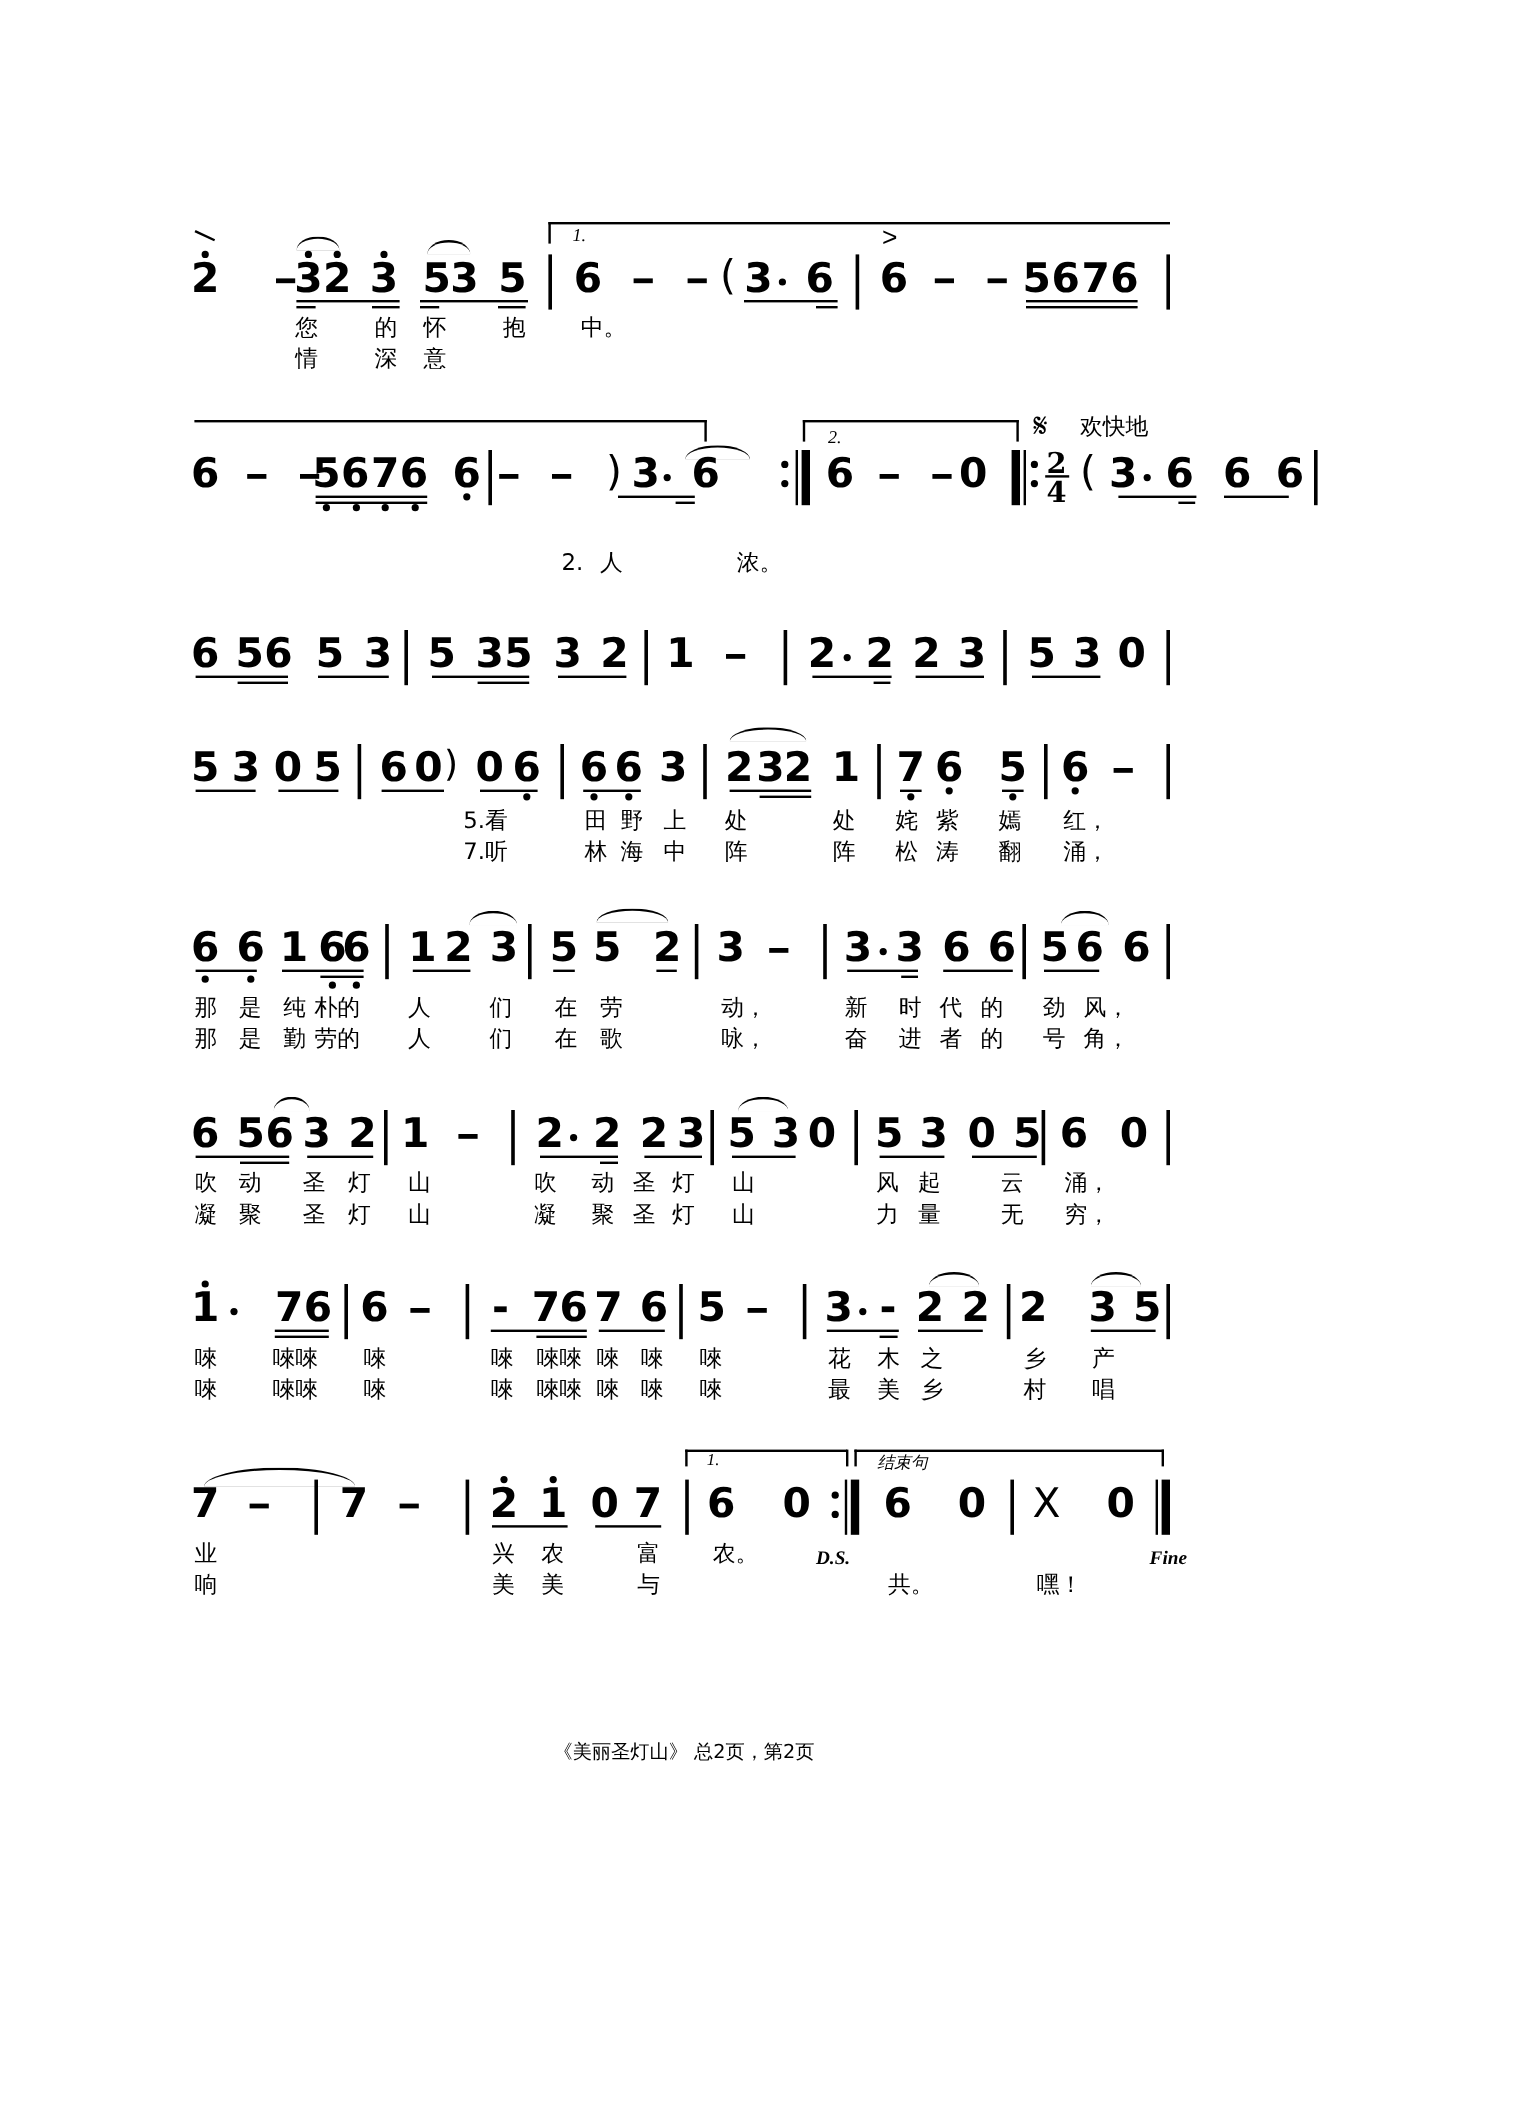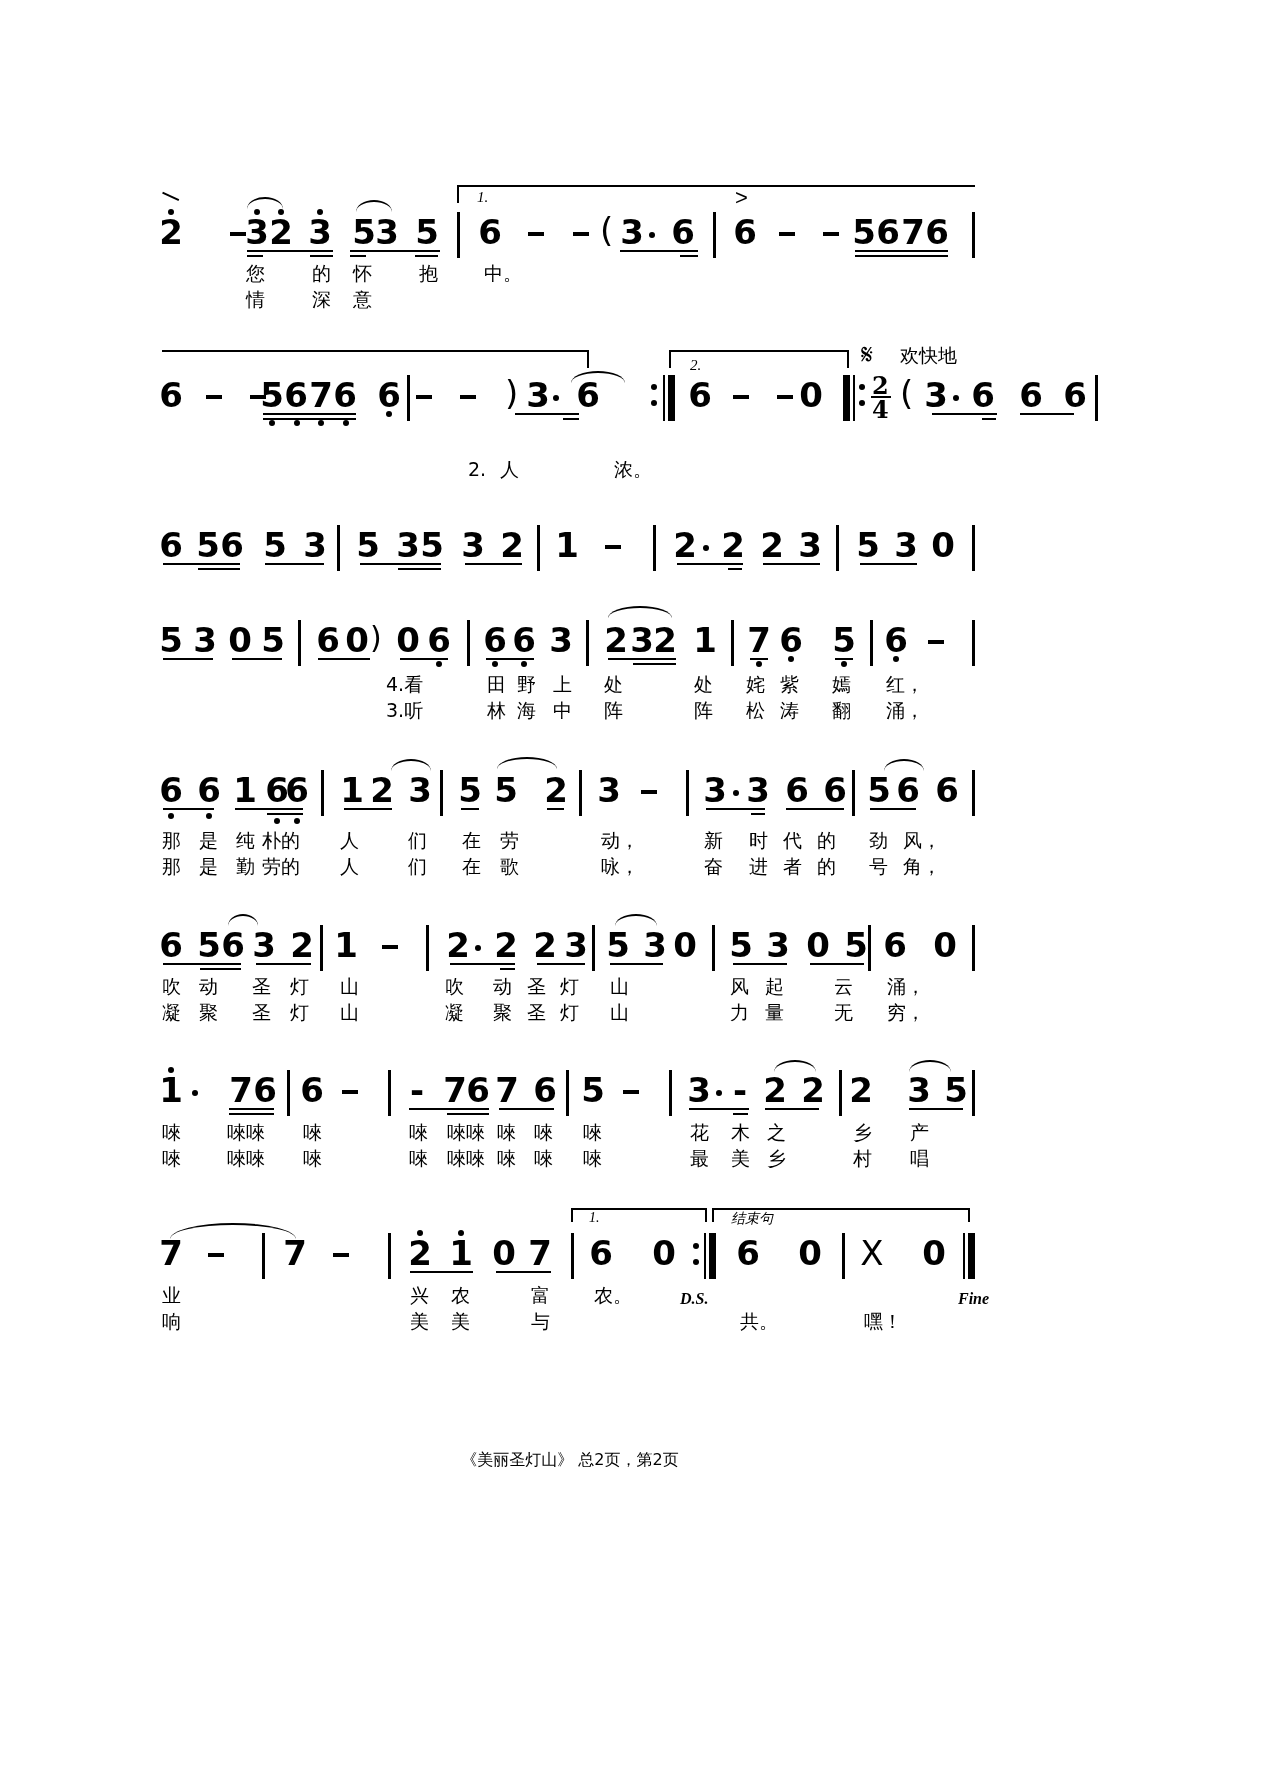--- a/index.html
+++ b/index.html
@@ -251,32 +251,32 @@
     <span class="note" style="left:829px;top:620px;">5</span>
     <div class="uline" style="left:835px;top:658px;width:18px;"></div>
     <div class="dot" style="left:841px;top:661px;"></div>
     <div class="bar" style="left:870px;top:620px;"></div>
 
     <span class="note" style="left:881px;top:620px;">6</span>
     <div class="dot" style="left:893px;top:656px;"></div>
     <div class="dash" style="left:928px;top:640px;"></div>
     <div class="bar" style="left:972px;top:620px;"></div>
 
-    <span class="lyr" style="left:386px;top:673px;">4.看</span>
+    <span class="lyr" style="left:386px;top:673px;">5.看</span>
     <span class="lyr" style="left:487px;top:673px;">田</span>
     <span class="lyr" style="left:517px;top:673px;">野</span>
     <span class="lyr" style="left:553px;top:673px;">上</span>
     <span class="lyr" style="left:604px;top:673px;">处</span>
     <span class="lyr" style="left:694px;top:673px;">处</span>
     <span class="lyr" style="left:746px;top:673px;">姹</span>
     <span class="lyr" style="left:780px;top:673px;">紫</span>
     <span class="lyr" style="left:832px;top:673px;">嫣</span>
     <span class="lyr" style="left:886px;top:673px;">红，</span>
 
-    <span class="lyr" style="left:386px;top:699px;">3.听</span>
+    <span class="lyr" style="left:386px;top:699px;">7.听</span>
     <span class="lyr" style="left:487px;top:699px;">林</span>
     <span class="lyr" style="left:517px;top:699px;">海</span>
     <span class="lyr" style="left:553px;top:699px;">中</span>
     <span class="lyr" style="left:604px;top:699px;">阵</span>
     <span class="lyr" style="left:694px;top:699px;">阵</span>
     <span class="lyr" style="left:746px;top:699px;">松</span>
     <span class="lyr" style="left:780px;top:699px;">涛</span>
     <span class="lyr" style="left:832px;top:699px;">翻</span>
     <span class="lyr" style="left:886px;top:699px;">涌，</span>
   </div>

